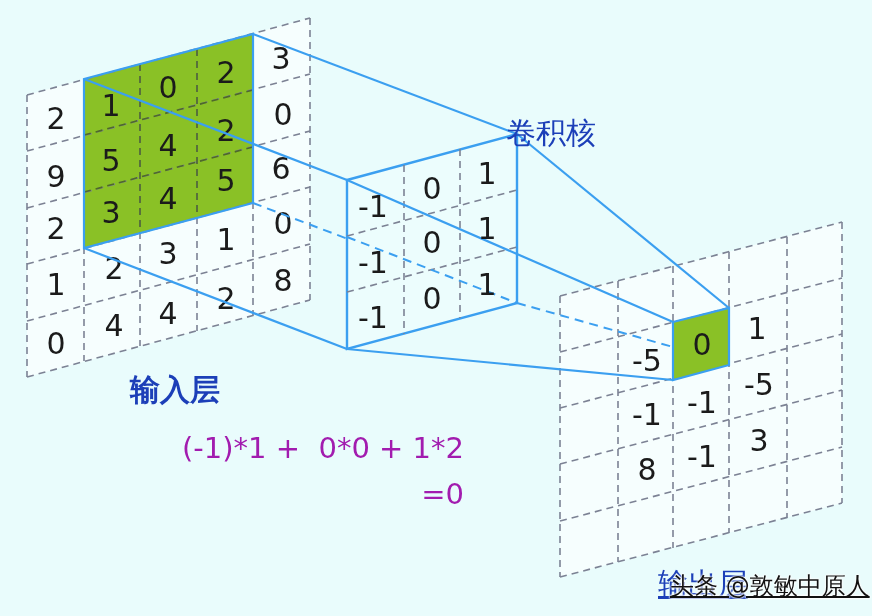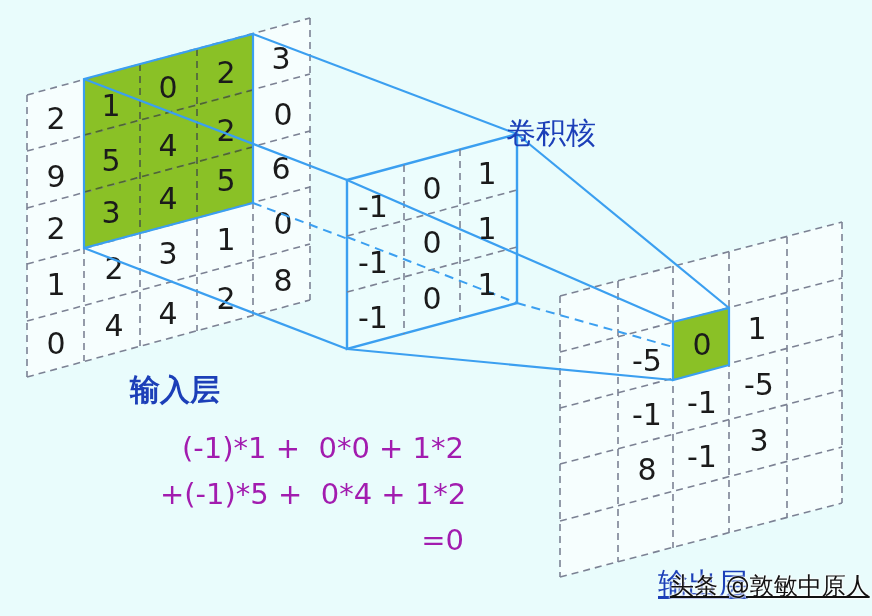--- a/index.html
+++ b/index.html
@@ -157,17 +157,16 @@
     <line class="blue-dash" x1="517" y1="303" x2="673" y2="347"></line>
   </g>
 </svg>
 
 <div class="label" style="left:506px; top:78px;margin-top:35px;">卷积核</div>
 <div class="label" style="left:130px; top:370px;font-weight:bold;">输入层</div>
 <div class="label" style="left:658px; top:564px;text-decoration:underline;">输出层</div>
 
 <div class="formula">
   <div>(-1)*1 +  0*0 + 1*2</div>
-  <div>+(-1)*5 +  0*4 + 1*2</div>
   <div>=0</div>
 </div>
 
 <div class="watermark">头条 @敦敏中原人</div>
 
 </body></html>

